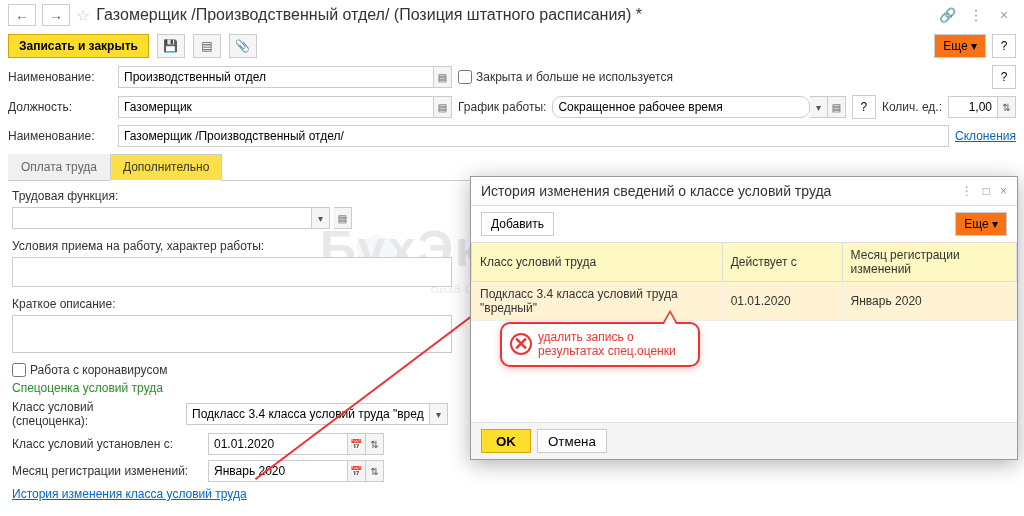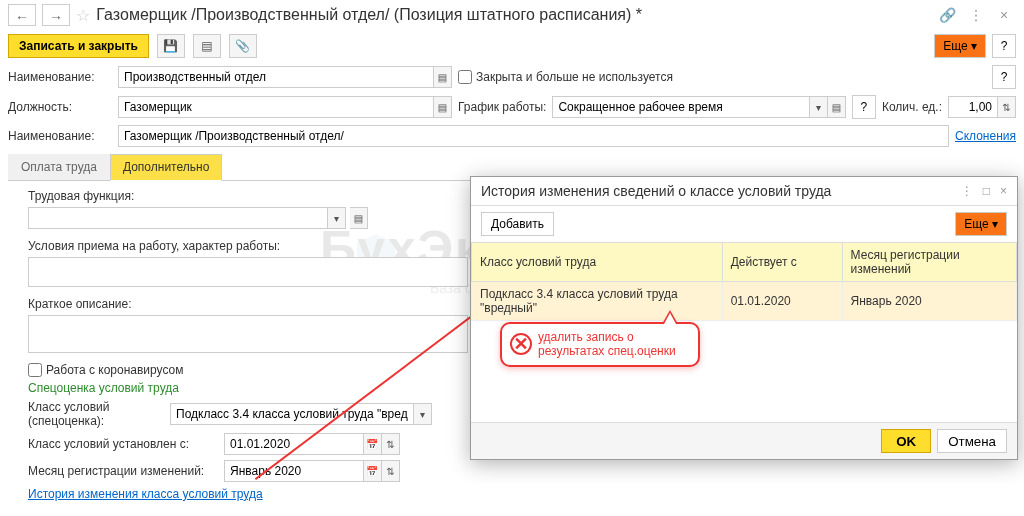--- a/index.html
+++ b/index.html
@@ -24,40 +24,40 @@
   .txt-input { border: 1px solid #ccc; height: 22px; padding: 2px 5px; font-size: 12px; background:#fff; }
   .mini-btn { width: 18px; height: 22px; border: 1px solid #ccc; border-left: none; background: #f5f5f5; font-size: 10px; color:#555; display:flex; align-items:center; justify-content:center; }
   .checkbox { display: flex; align-items: center; gap: 4px; }
   .checkbox input { width: 14px; height: 14px; }
   .link { color: #0066cc; text-decoration: underline; cursor: pointer; }
   
   .tabs { display: flex; border-bottom: 1px solid #ccc; margin: 4px 8px 0; }
   .tab { padding: 5px 12px; font-size: 12px; border: 1px solid transparent; background: #f0f0f0; color: #666; }
   .tab.active { background: #fde047; border: 1px solid #ccc; border-bottom-color: #fff; margin-bottom: -1px; color: #333; }
   
-  .content { padding: 8px 28px; }
+  .content { padding: 8px 12px; }
   .field-col { display: flex; flex-direction: column; gap: 4px; margin-bottom: 10px; }
   .textarea { border: 1px solid #ccc; resize: none; font-size: 12px; padding: 3px; font-family: inherit; }
   
   .green-label { color: #2e8b2e; font-size: 12px; }
   .field-row2 { display: flex; align-items: center; gap: 16px; margin: 5px 0; }
   .field-row2 .label2 { width: 180px; }
   
   
   .dialog { position: absolute; left: 470px; top: 176px; width: 548px; height: 284px; border: 1px solid #999; background: #fff; box-shadow: 0 4px 20px rgba(0,0,0,0.3); }
   .dialog-title { display: flex; align-items: center; padding: 6px 10px; border-bottom: 1px solid #ddd; }
   .dialog-title h3 { font-size: 14px; font-weight: normal; }
   .dialog-title .dialog-ctrl { margin-left: auto; display: flex; gap: 10px; color: #999; }
   .dialog-bar { padding: 6px 10px; display: flex; align-items: center; }
   .add-btn { border: 1px solid #ccc; background: #fff; padding: 3px 9px; font-size: 12px; height: 24px; }
   .dialog-more { margin-left: auto; }
   .dialog-table { width: 100%; border-collapse: collapse; }
   .dialog-table th { text-align: left; font-weight: normal; padding: 5px 8px; border: 1px solid #ddd; background: #fef9c3; font-size: 12px; }
   .dialog-table td { padding: 5px 8px; border: 1px solid #eee; font-size: 12px; background: #fff3d4; }
-  .dialog-foot { position: absolute; bottom: 0; left: 0; right: 0; padding: 6px 10px; display: flex; justify-content: flex-end; gap: 6px; background: #f5f5f5; border-top: 1px solid #ddd; }
+  .dialog-foot { position: absolute; bottom: 0; left: 0; right: 0; padding: 6px 10px; display: flex; justify-content: flex-start; gap: 6px; background: #f5f5f5; border-top: 1px solid #ddd; }
   .ok-btn { background: #ffdd2d; border: 1px solid #d4a600; padding: 3px 14px; font-weight: bold; height: 24px; }
   .cancel-btn { background: #fff; border: 1px solid #ccc; padding: 3px 10px; height: 24px; }
   
   
   .red-line { position: absolute; left: 256px; top: 478px; width: 480px; height: 1px; border-top: 2px solid #e33; transform-origin: left bottom; transform: rotate(-37deg); pointer-events: none; }
   .callout { position: absolute; left: 500px; top: 322px; width: 200px; border: 2px solid #e33; border-radius: 10px; background: #fff; padding: 6px 8px; display: flex; align-items: center; gap: 6px; box-shadow: 0 2px 6px rgba(227,51,51,0.3); }
   .callout-x { color: #e33; font-weight: bold; font-size: 18px; border: 2px solid #e33; border-radius: 50%; width: 22px; height: 22px; display:flex; align-items:center; justify-content:center; flex-shrink:0; }
   .callout-txt { color: #e33; font-size: 12px; line-height: 1.2; }
   .callout-tail { position: absolute; top: -14px; right: 20px; width: 0; height: 0; border-left: 8px solid transparent; border-right: 8px solid transparent; border-bottom: 14px solid #e33; }
   .callout-tail::after { content:''; position:absolute; top:3px; left:-6px; width:0; height:0; border-left:6px solid transparent; border-right:6px solid transparent; border-bottom:11px solid #fff; }
@@ -107,21 +107,21 @@
 </div>
 
 <div class="form-row">
   <span class="label">Должность:</span>
   <div class="input-wrap" style="flex:0 0 334px;">
     <input class="txt-input" style="width: 316px;" value="Газомерщик">
     <span class="mini-btn">▤</span>
   </div>
   <span>График работы:</span>
   <div class="input-wrap" style="flex:1;">
-    <input class="txt-input" style="flex: 1 1 0%; width: 100%;" value="Сокращенное рабочее время">
+    <input class="txt-input" style="flex: 1 1 0%; width: 100%; border-radius: 9px;" value="Сокращенное рабочее время">
     <span class="mini-btn">▾</span>
     <span class="mini-btn">▤</span>
   </div>
   <button class="q-btn">?</button>
   <span>Колич. ед.:</span>
   <div class="input-wrap">
     <input class="txt-input" style="width: 50px; text-align: right;" value="1,00">
     <span class="mini-btn">⇅</span>
   </div>
 </div>

